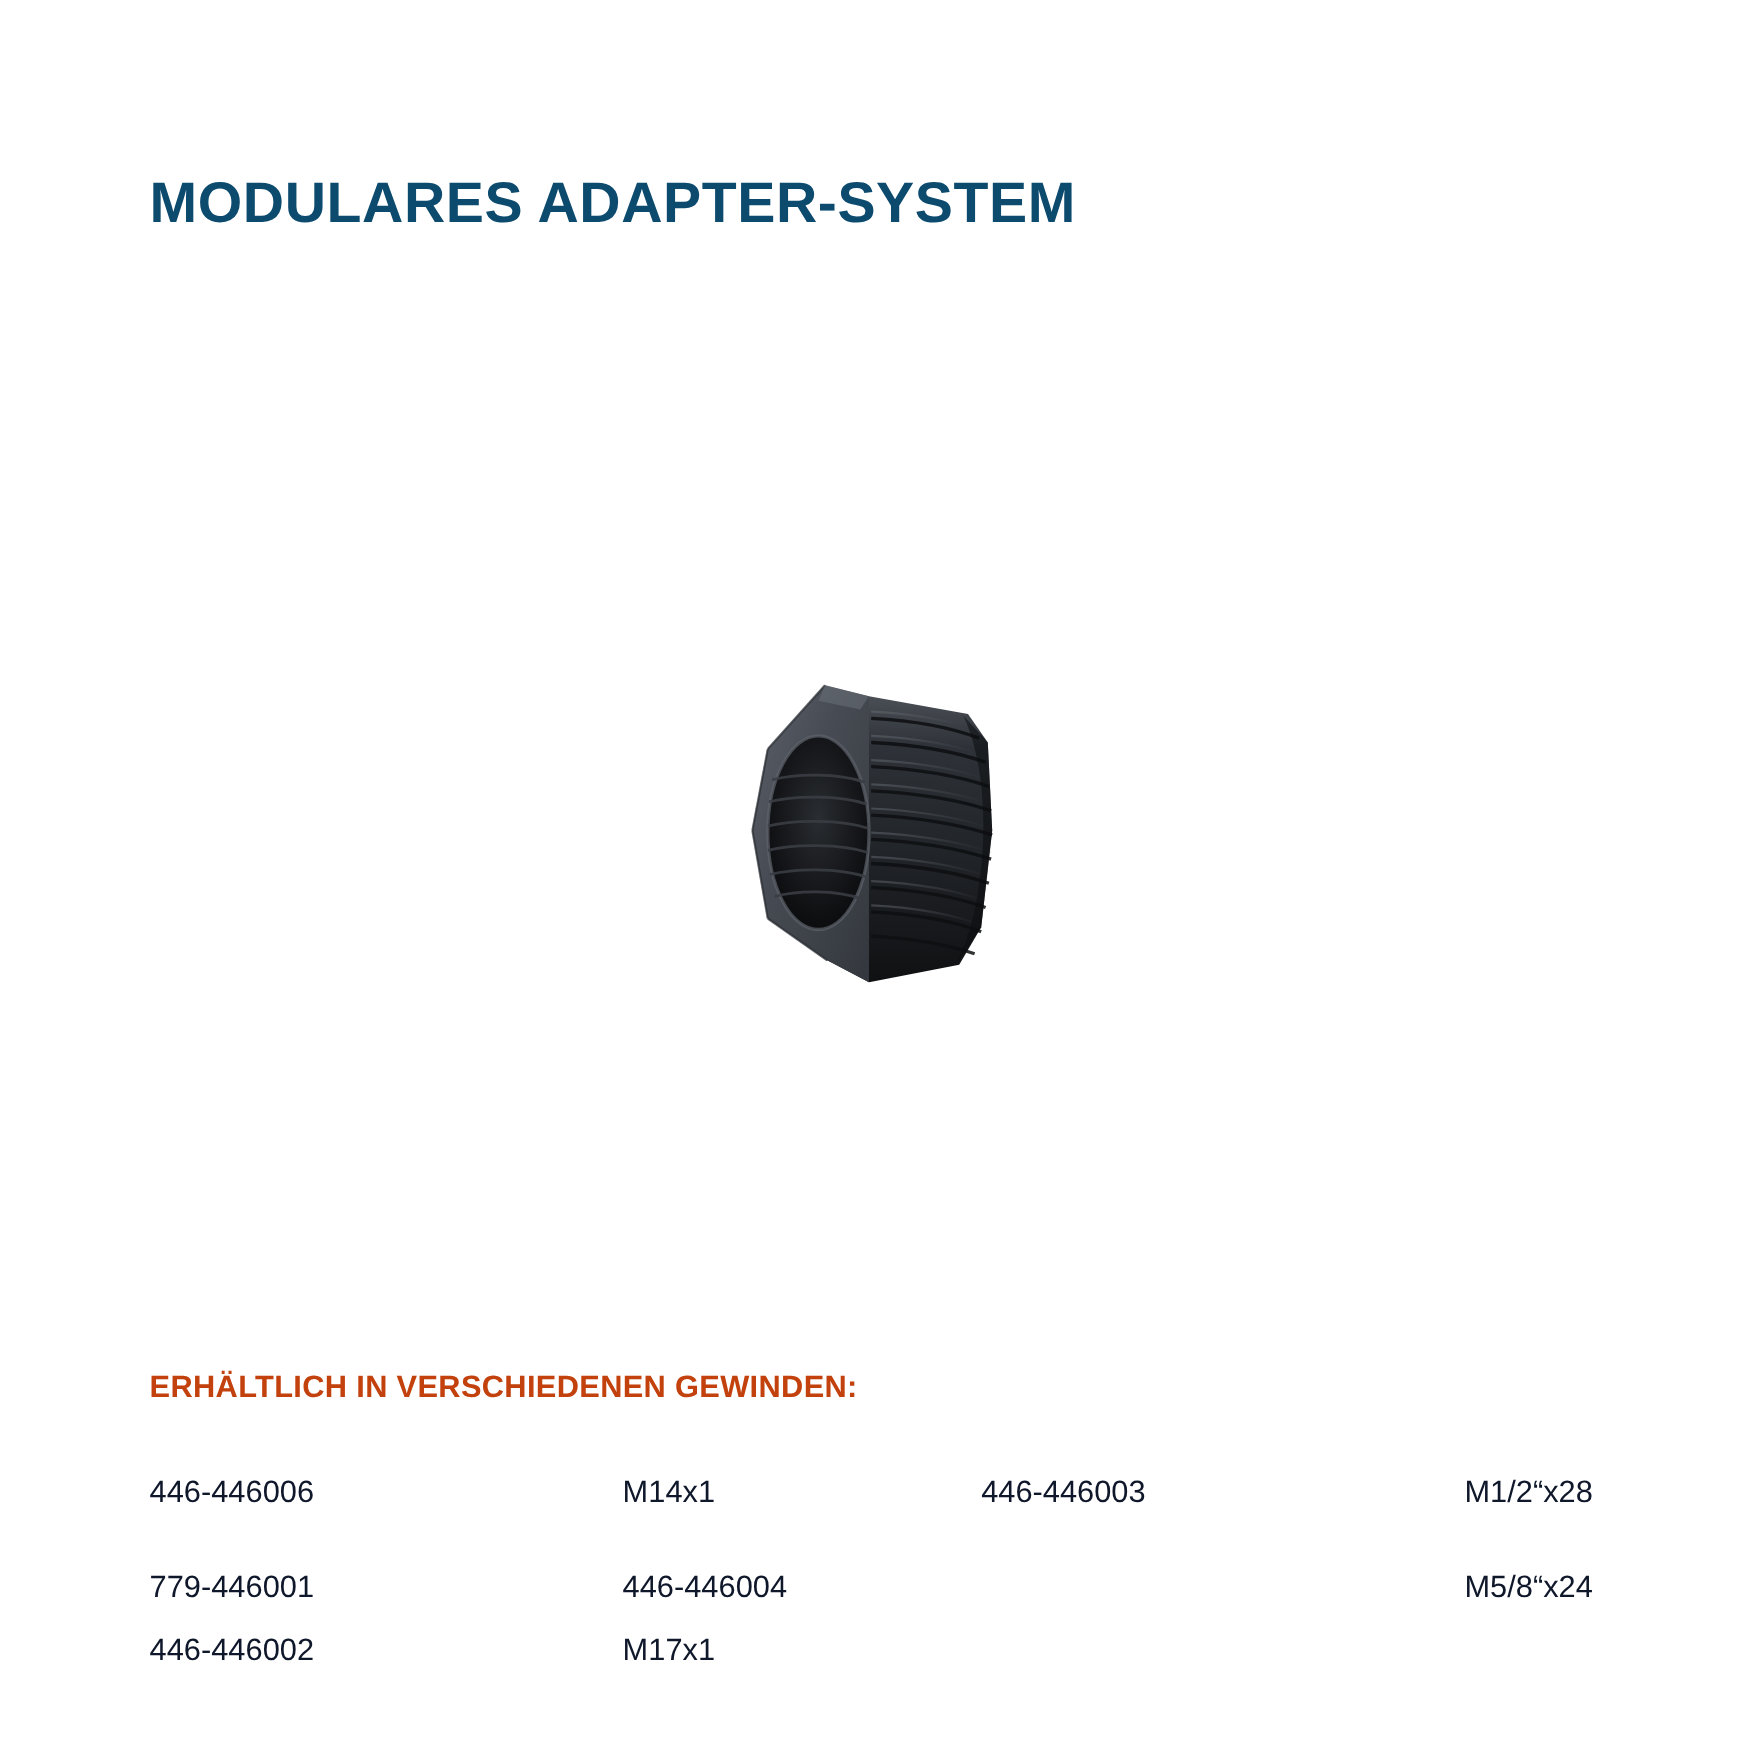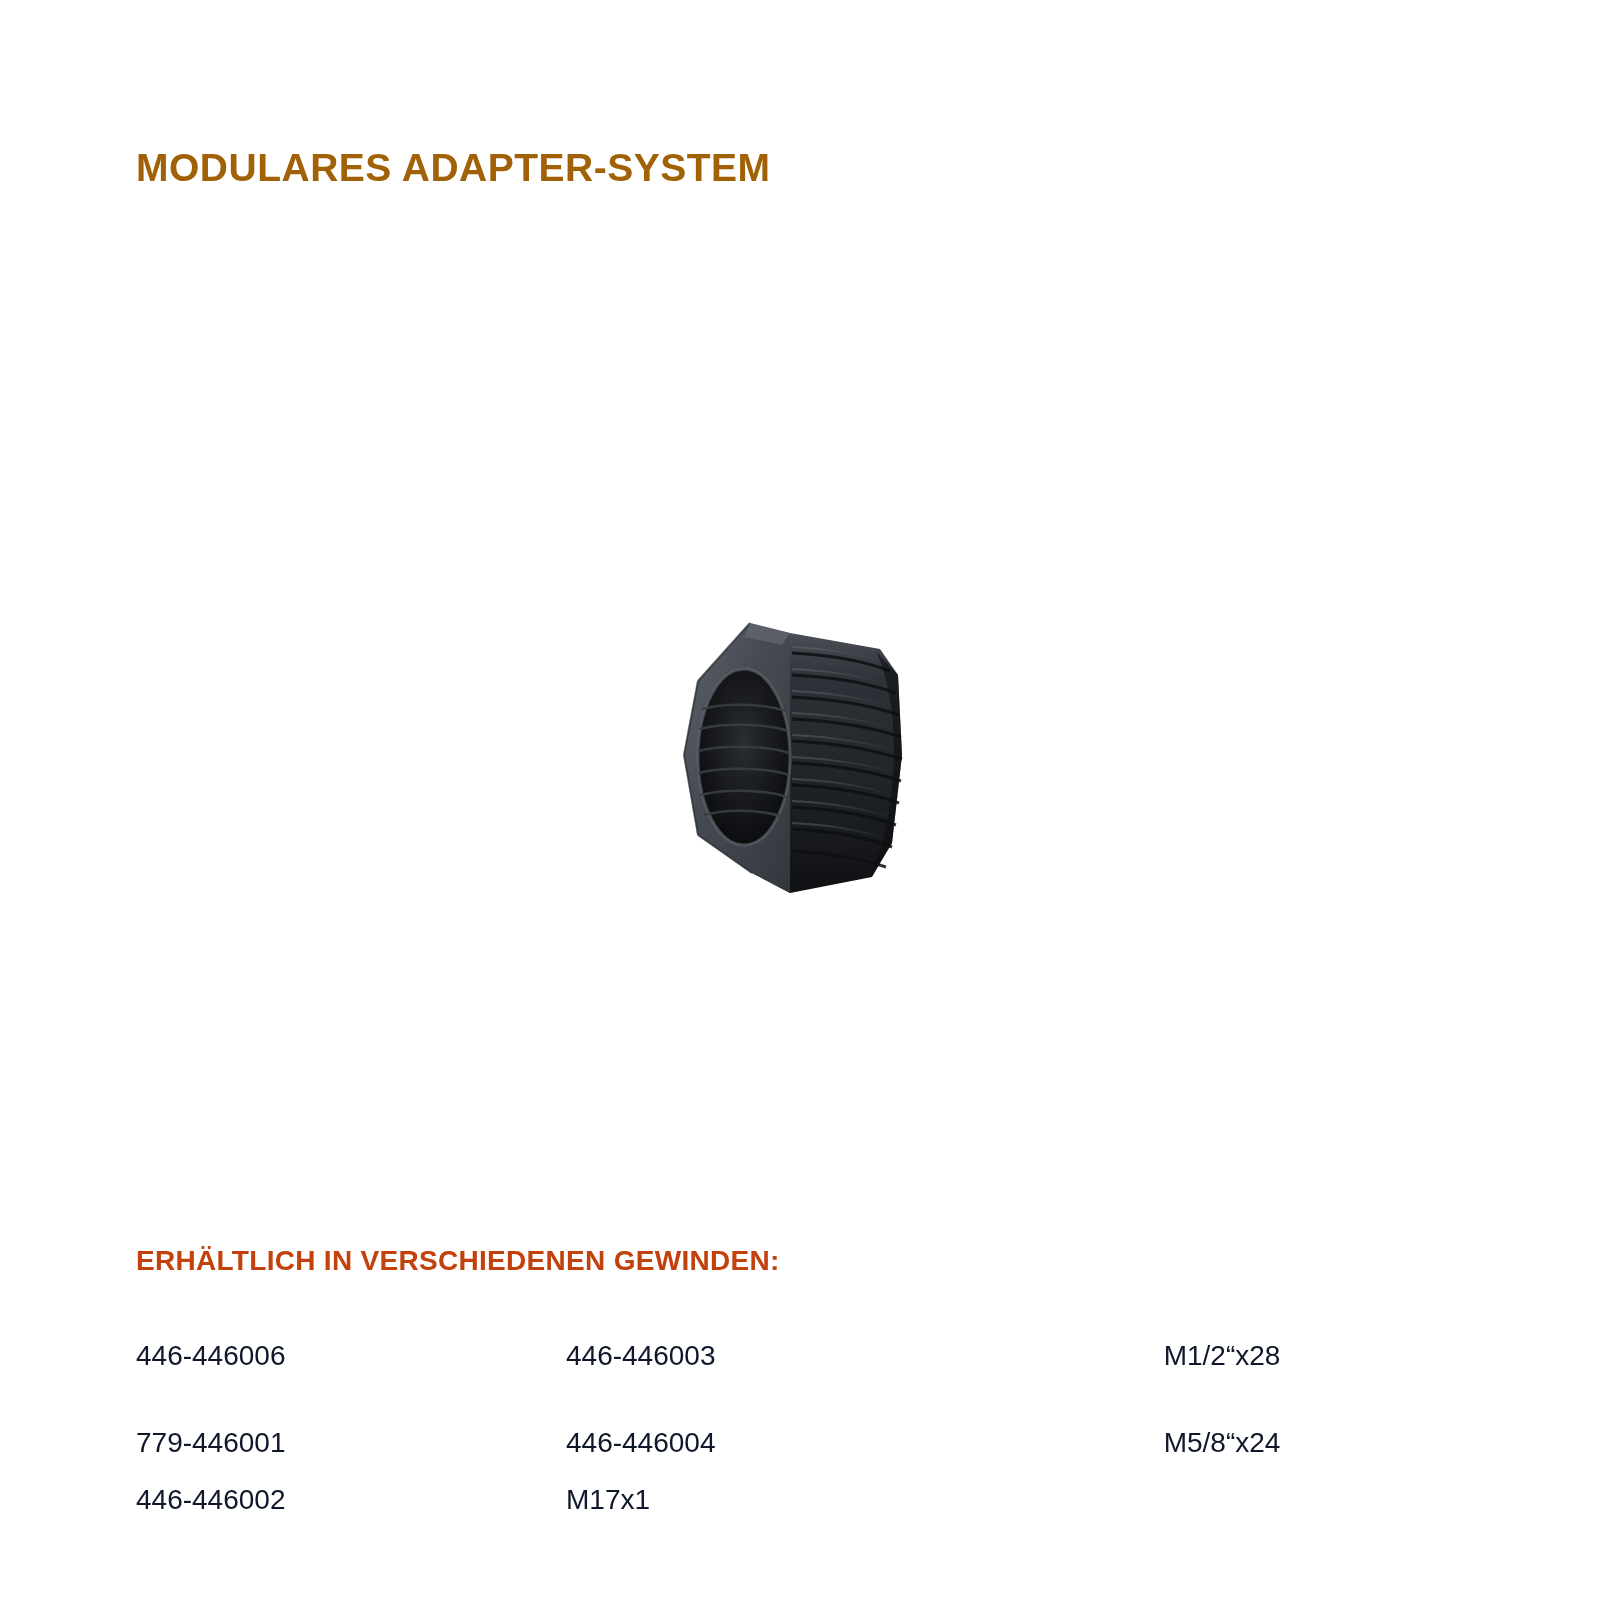--- a/index.html
+++ b/index.html
@@ -20,24 +20,24 @@
     left: 0; top: 0;
     width: 1600px;
     height: 1600px;
   }
 
   
   .title {
     position: absolute;
     left: 136px;
     top: 120px;
-    font-size: 39px;
+    font-size: 52px;
     font-weight: bold;
     letter-spacing: 0.5px;
-    color: #a16207;
+    color: #0c4a6e;
     white-space: nowrap;
   }
 
   
   .intro {
     position: absolute;
     left: 136px;
     top: 222px;
     width: 1300px;
     font-size: 29px;
@@ -77,21 +77,21 @@
     color: #0f172a;
   }
   .vrow {
     display: flex;
     width: 100%;
     align-items: baseline;
   }
   .col-art-left   { width: 430px; text-align: left; }
   .col-thr-left   { width: 326px; text-align: left; }
   .col-art-right  { width: 430px; text-align: left; margin-top: 44px; }
-  .col-thr-right  { flex: 1;      text-align: center; }
+  .col-thr-right  { flex: 1;      text-align: right; }
 </style>
 </head>
 <body>
 
 <div class="page">
 
   <h1 class="title">MODULARES ADAPTER-SYSTEM</h1>
 
 
   <div class="product-figure">
@@ -181,20 +181,21 @@
         <path d="M110 18 L150 28 L142 40 L104 32 Z" fill="#6e747c" opacity="0.5"></path>
       </g>
     </svg>
   </div>
 
   <h2 class="variants-title">ERHÄLTLICH IN VERSCHIEDENEN GEWINDEN:</h2>
 
   <div class="variants-grid">
     <div class="vrow">
       <span class="col-art-left">446-446006</span>
+      <span class="col-thr-left">M14x1</span>
       <span class="col-art-right">446-446003</span>
       <span class="col-thr-right">M1/2“x28</span>
     </div>
     <div class="vrow">
       <span class="col-art-left">779-446001</span>
       <span class="col-art-right">446-446004</span>
       <span class="col-thr-right">M5/8“x24</span>
     </div>
     <div class="vrow">
       <span class="col-art-left">446-446002</span>

